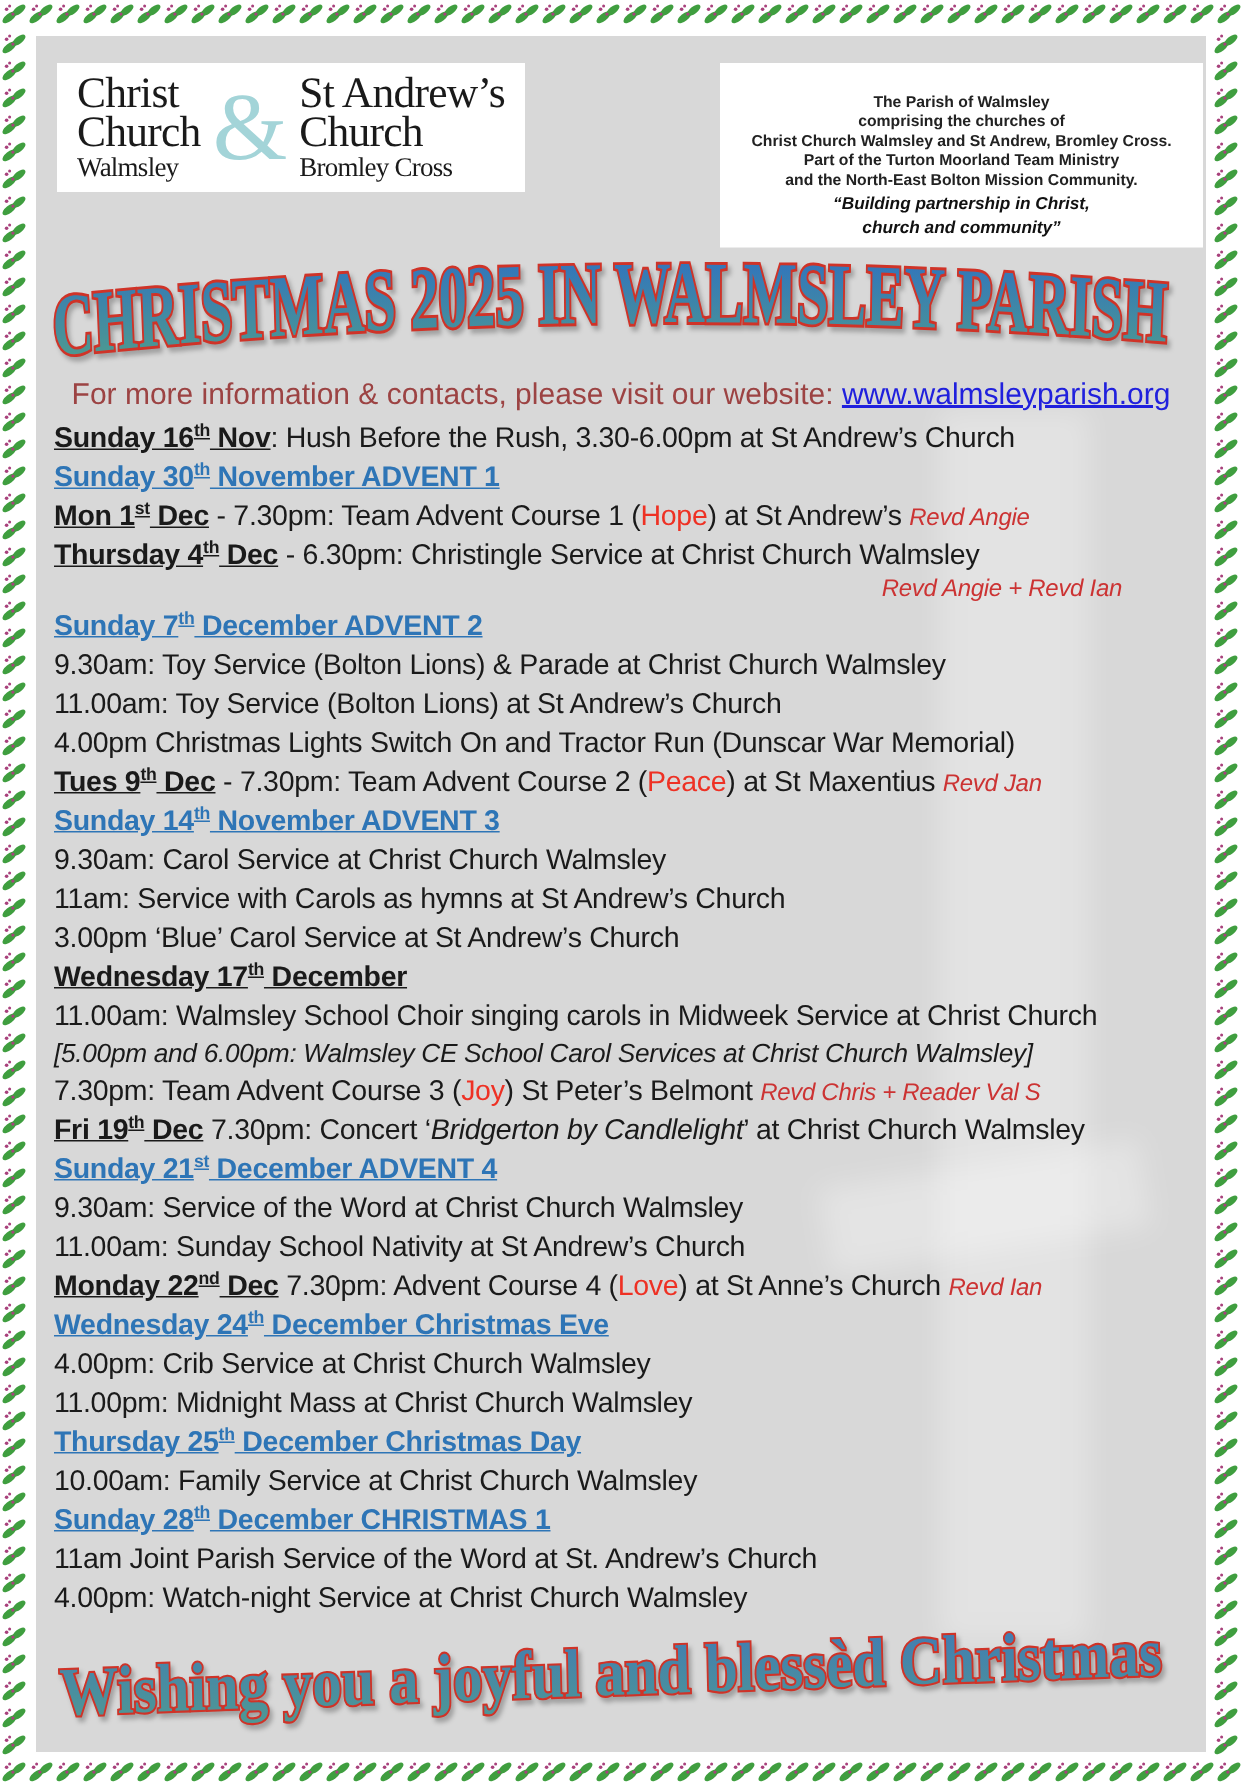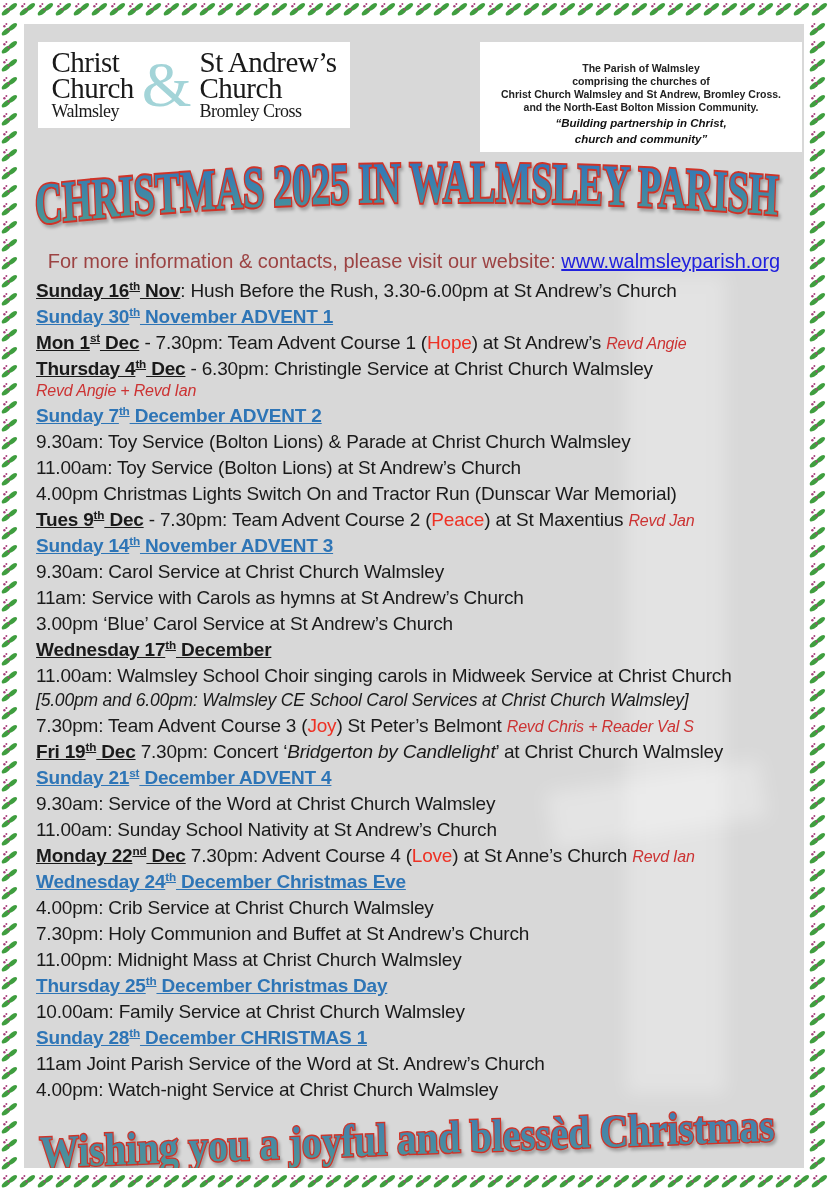--- a/index.html
+++ b/index.html
@@ -36,26 +36,26 @@
   .logo-col{font-family:"Liberation Serif",serif;line-height:26px;font-size:29px;letter-spacing:-0.5px}
   .logo-col .sub{font-size:18px;line-height:20px}
   .logo-amp{font-family:"Liberation Serif",serif;font-size:64px;color:#a3d4d8;line-height:60px;padding:0 2px}
   .parish-box{width:322px;min-height:99px;background:#fff;text-align:center;padding:20px 4px 6px 4px}
   .parish-box .pline{font-size:10.5px;font-weight:bold;line-height:13px;color:#222}
   .parish-box .motto{font-size:11.5px;font-weight:bold;font-style:italic;line-height:14px;color:#111;margin-top:2px}
 
   .title-wrap{position:relative;z-index:2;margin:6px 0 0 0;text-align:center}
   .title-wrap svg{display:block;margin:0 auto;filter:drop-shadow(2px 3px 1.5px rgba(0,0,0,0.25))}
 
-  .info-line{position:relative;z-index:2;text-align:center;font-size:20px;color:var(--maroon);margin-top:12px;white-space:nowrap}
+  .info-line{position:relative;z-index:2;text-align:center;font-size:20px;color:var(--maroon);margin-top:1px;white-space:nowrap}
   .info-line .link{color:var(--link);text-decoration:underline;cursor:pointer}
 
   .schedule{position:relative;z-index:2;padding:5px 12px 0 12px}
   .line{height:26px;line-height:26px;font-size:19px;white-space:nowrap;letter-spacing:-0.2px}
-  .line.right{padding-right:44px;height:21px;line-height:16px}
+  .line.right{text-align:right;padding-right:44px;height:21px;line-height:16px}
   .line.compact{height:24px;line-height:22px;font-size:17.5px}
   .seg-b{font-weight:bold;text-decoration:underline}
   .seg-h{font-weight:bold;text-decoration:underline;color:var(--blue)}
   .seg-r{font-weight:normal;color:var(--red)}
   .seg-v{font-style:italic;color:var(--revd);font-size:16px}
   .seg-i{font-style:italic}
   sup{font-size:62%;line-height:0}
   sup.seg-b,sup.seg-h{text-decoration:underline}
 
   .footer-wrap{position:relative;z-index:2;margin-top:2px;text-align:center}
@@ -2071,20 +2071,21 @@
         <div class="logo-col">
           <div>St Andrew’s</div>
           <div>Church</div>
           <div class="sub">Bromley Cross</div>
         </div>
       </div>
       <div class="parish-box">
         <div class="pline">The Parish of Walmsley</div>
         <div class="pline">comprising the churches of</div>
         <div class="pline">Christ Church Walmsley and St Andrew, Bromley Cross.</div>
+        <div class="pline">Part of the Turton Moorland Team Ministry</div>
         <div class="pline">and the North-East Bolton Mission Community.</div>
         <div class="motto">“Building partnership in Christ,</div>
         <div class="motto">church and community”</div>
       </div>
     </div>
 
     <div class="title-wrap">
       <svg width="780" height="80" viewBox="0 0 780 80">
         <defs>
           <linearGradient id="titleGrad" x1="0" y1="0" x2="0" y2="1">
@@ -2124,21 +2125,20 @@
         <div class="line"><span class="seg-n">11.00am: Walmsley School Choir singing carols in Midweek Service at Christ Church</span></div>
         <div class="line compact"><span class="seg-i">[5.00pm and 6.00pm: Walmsley CE School Carol Services at Christ Church Walmsley]</span></div>
         <div class="line"><span class="seg-n">7.30pm: Team Advent Course 3 (</span><span class="seg-r">Joy</span><span class="seg-n">) St Peter’s Belmont </span><span class="seg-v">Revd Chris + Reader Val S</span></div>
         <div class="line"><span class="seg-b">Fri 19</span><sup class="seg-b">th</sup><span class="seg-b"> Dec</span><span class="seg-n"> 7.30pm: Concert ‘</span><span class="seg-i">Bridgerton by Candlelight</span><span class="seg-n">’ at Christ Church Walmsley</span></div>
         <div class="line"><span class="seg-h">Sunday 21</span><sup class="seg-h">st</sup><span class="seg-h"> December ADVENT 4</span></div>
         <div class="line"><span class="seg-n">9.30am: Service of the Word at Christ Church Walmsley</span></div>
         <div class="line"><span class="seg-n">11.00am: Sunday School Nativity at St Andrew’s Church</span></div>
         <div class="line"><span class="seg-b">Monday 22</span><sup class="seg-b">nd</sup><span class="seg-b"> Dec</span><span class="seg-n"> 7.30pm: Advent Course 4 (</span><span class="seg-r">Love</span><span class="seg-n">) at St Anne’s Church </span><span class="seg-v">Revd Ian</span></div>
         <div class="line"><span class="seg-h">Wednesday 24</span><sup class="seg-h">th</sup><span class="seg-h"> December Christmas Eve</span></div>
         <div class="line"><span class="seg-n">4.00pm: Crib Service at Christ Church Walmsley</span></div>
-        <div class="line"><span class="seg-n">7.30pm: Holy Communion and Buffet at St Andrew’s Church</span></div>
         <div class="line"><span class="seg-n">11.00pm: Midnight Mass at Christ Church Walmsley</span></div>
         <div class="line"><span class="seg-h">Thursday 25</span><sup class="seg-h">th</sup><span class="seg-h"> December Christmas Day</span></div>
         <div class="line"><span class="seg-n">10.00am: Family Service at Christ Church Walmsley</span></div>
         <div class="line"><span class="seg-h">Sunday 28</span><sup class="seg-h">th</sup><span class="seg-h"> December CHRISTMAS 1</span></div>
         <div class="line"><span class="seg-n">11am Joint Parish Service of the Word at St. Andrew’s Church</span></div>
         <div class="line"><span class="seg-n">4.00pm: Watch-night Service at Christ Church Walmsley</span></div>
       </div>
 
     <div class="footer-wrap">
       <svg width="780" height="72" viewBox="0 0 780 72">

